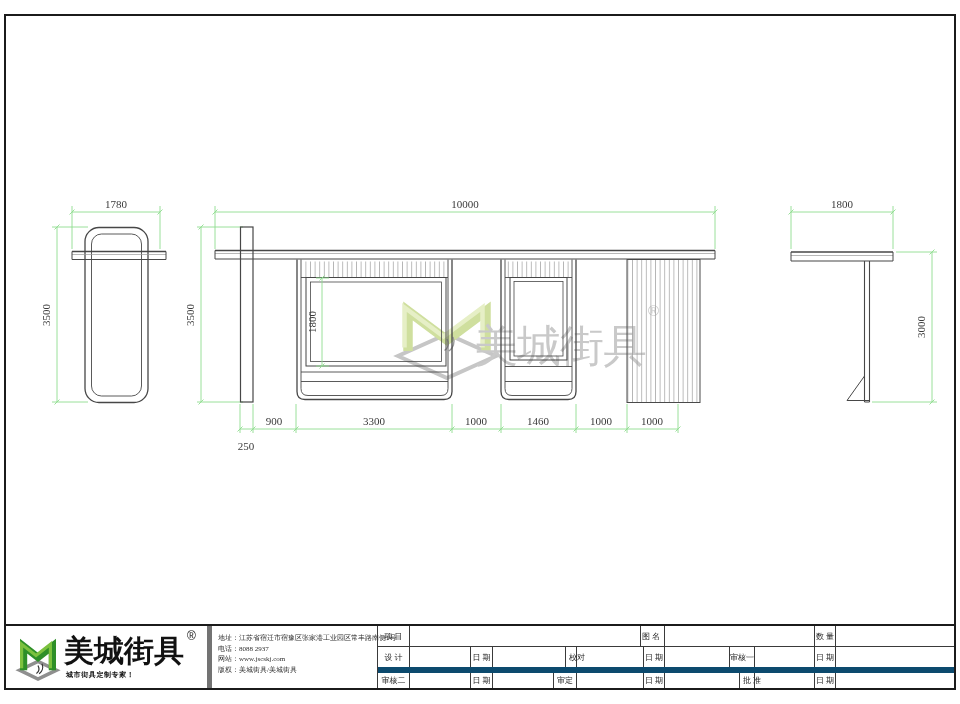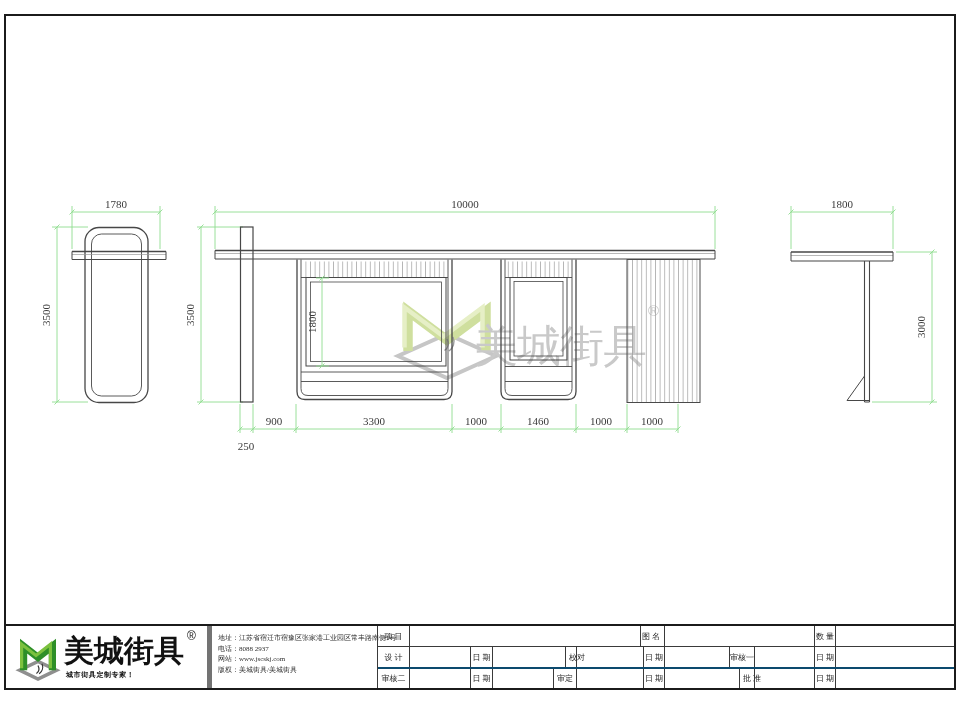--- a/index.html
+++ b/index.html
@@ -24,21 +24,21 @@
   .cl { font-family:"Liberation Serif","DejaVu Serif",serif; font-size:7px; color:#2e2e2e;
         line-height:10.5px; white-space:nowrap; }
   .brand { position:absolute; left:58px; top:5px; font-size:30px; font-weight:bold; color:#111;
            letter-spacing:0px; white-space:nowrap; }
   .brand-reg { position:absolute; left:181px; top:3px; font-size:12px; color:#111; }
   .tagline { position:absolute; left:60px; top:44px; font-size:7px; font-weight:bold;
              letter-spacing:0.6px; color:#111; white-space:nowrap; }
   .row { position:absolute; left:0; right:0; }
   .r1 { top:0; height:20px; }
   .r2 { top:20px; height:21px; border-top:1px solid #3a3a3a; box-sizing:border-box; }
-  .r3 { top:41px; height:21px; border-top:2px solid #0c4a6e; box-sizing:border-box; }
+  .r3 { top:41px; height:21px; border-top:6px solid #0c4a6e; box-sizing:border-box; }
   .c  { position:absolute; top:0; bottom:0; border-left:1px solid #3a3a3a; box-sizing:border-box; }
   .c.first { border-left:none; }
   .lab { display:flex; align-items:center; justify-content:center;
          font-family:"Liberation Serif","DejaVu Serif",serif; font-size:8px; color:#222;
          white-space:pre; }
 </style>
 </head>
 <body>
 
 <div class="page">

